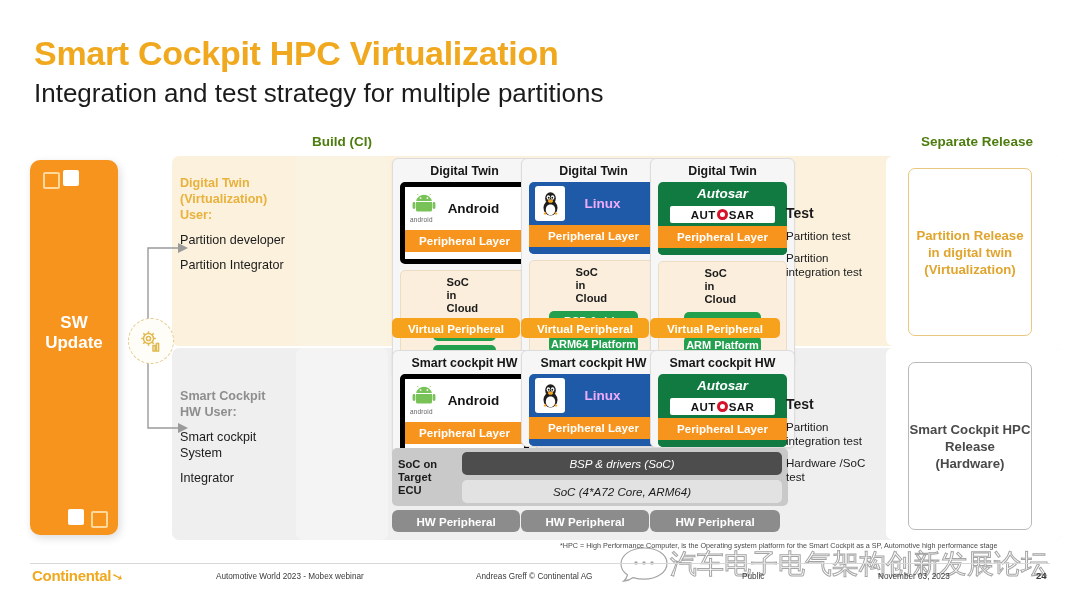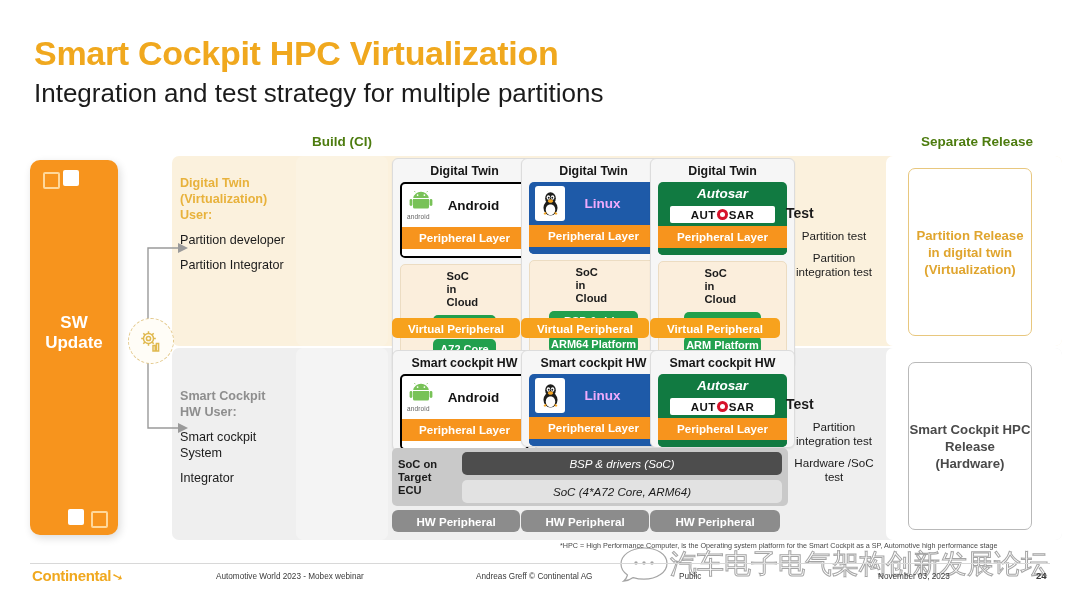--- a/index.html
+++ b/index.html
@@ -78,21 +78,21 @@
     position:absolute;width:143px;background:#f6f6f6;
     border:1px solid #dcdcdc;border-radius:6px;
     box-shadow:0 1px 2px rgba(0,0,0,.07);
   }
   .pcard-title{
     text-align:center;font-size:12.4px;font-weight:bold;color:#161616;
     padding:5px 0 4px;white-space:nowrap;
   }
   .os-box{
     margin:0 7px;border-radius:5px;overflow:hidden;
-    border:2px solid #000000;background:#fff;
+    border:5px solid #000000;background:#fff;
   }
   .os-box.linux{border:none;background:#1e5aa8;}
   .os-box.autosar{border:none;background:#117a41;}
   .os-top{height:43px;position:relative;display:flex;align-items:center;justify-content:center;}
   .os-name{font-size:13.5px;font-weight:bold;}
   .os-name.android{color:#141414;margin-left:18px;}
   .os-name.linux{color:#f0abfc;margin-left:18px;}
   .os-name.autosar{color:#ffffff;font-style:italic;}
   .periph{
     background:#f7941d;color:#ffffff;font-size:11.6px;font-weight:bold;
@@ -155,21 +155,21 @@
     background:#c9c9c9;border-radius:5px;display:flex;align-items:center;padding:0 6px;gap:6px;
   }
   .soc-target-lbl{font-size:11.2px;font-weight:bold;color:#1b1b1b;line-height:13px;width:58px;}
   .soc-target-bars{flex:1;display:flex;flex-direction:column;gap:5px;font-style:italic;}
   .bar-dark{background:#4d4d4d;color:#fff;font-size:11.6px;text-align:center;border-radius:5px;padding:5px 0;}
   .bar-light{background:#e2e2e2;color:#1b1b1b;font-size:11.6px;text-align:center;border-radius:5px;padding:5px 0;}
 
   
   .testcol{position:absolute;width:96px;font-size:11.6px;color:#1b1b1b;}
   .testcol .t-head{font-size:14px;font-weight:bold;margin-bottom:8px;}
-  .testcol .t-item{line-height:14px;margin-bottom:8px;text-align:center;}
+  .testcol .t-item{line-height:14px;margin-bottom:8px;}
 
   
   .relbox{
     position:absolute;background:#ffffff;border-radius:7px;
     display:flex;align-items:center;justify-content:center;text-align:center;
     font-size:13.2px;font-weight:bold;line-height:17px;
   }
   #rel-top{left:908px;top:168px;width:122px;height:166px;border:1.4px solid #e8c77e;color:#e0a52e;}
   #rel-bot{left:908px;top:362px;width:122px;height:166px;border:1.4px solid #b9b9b9;color:#4a4a4a;}
 
@@ -182,21 +182,21 @@
   
   .footer-rule{position:absolute;left:30px;top:563px;width:1020px;height:1px;background:#d8d8d8;}
   .logo{
     position:absolute;left:32px;top:567px;font-size:15px;font-weight:bold;
     color:#f0a81e;letter-spacing:-.3px;white-space:nowrap;
   }
   .logo .swoosh{display:inline-block;transform:rotate(-18deg);font-size:13px;margin-left:1px;}
   .foot-txt{position:absolute;top:572px;font-size:8.2px;color:#3a3a3a;white-space:nowrap;}
   #foot-event{left:216px;}
   #foot-author{left:476px;}
-  #foot-public{left:679px;}
+  #foot-public{left:742px;}
   #foot-date{left:878px;}
   #foot-page{left:1036px;font-weight:bold;font-size:9.5px;top:570px;}
 
   
   .watermark{
     position:absolute;left:618px;top:544px;width:452px;height:46px;
     pointer-events:none;opacity:.62;
   }
   .wm-text{
     position:absolute;left:52px;top:2px;font-size:27px;color:transparent;

